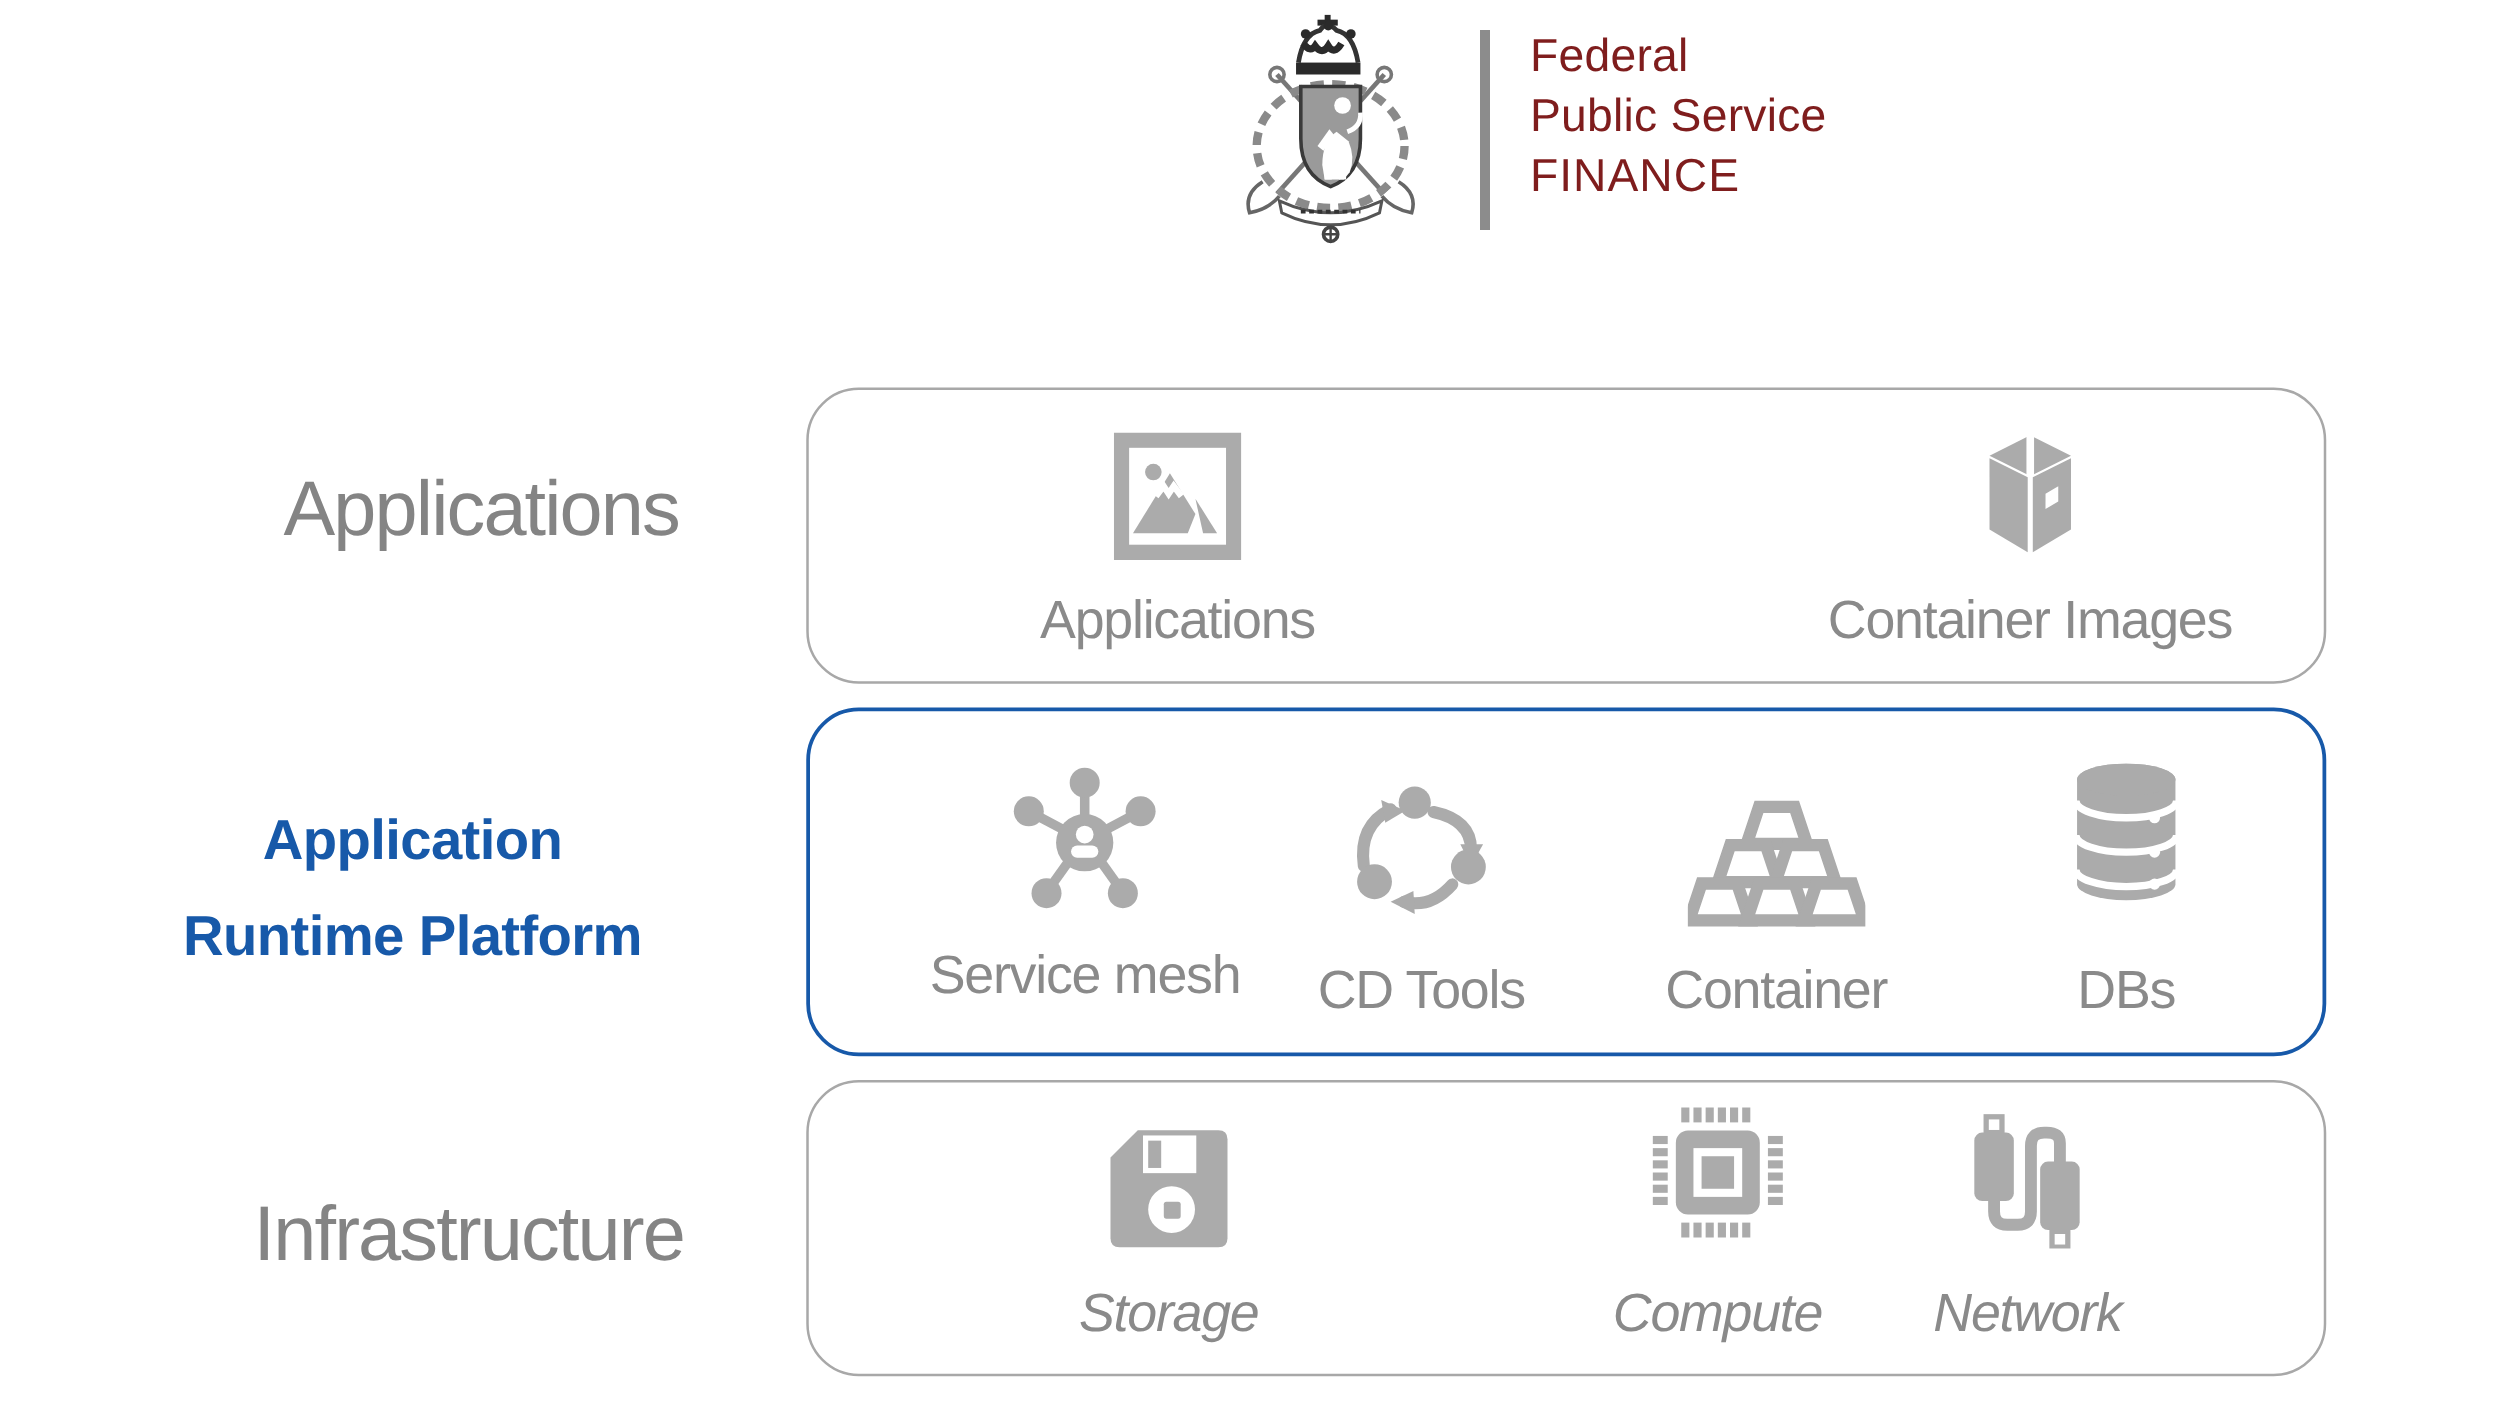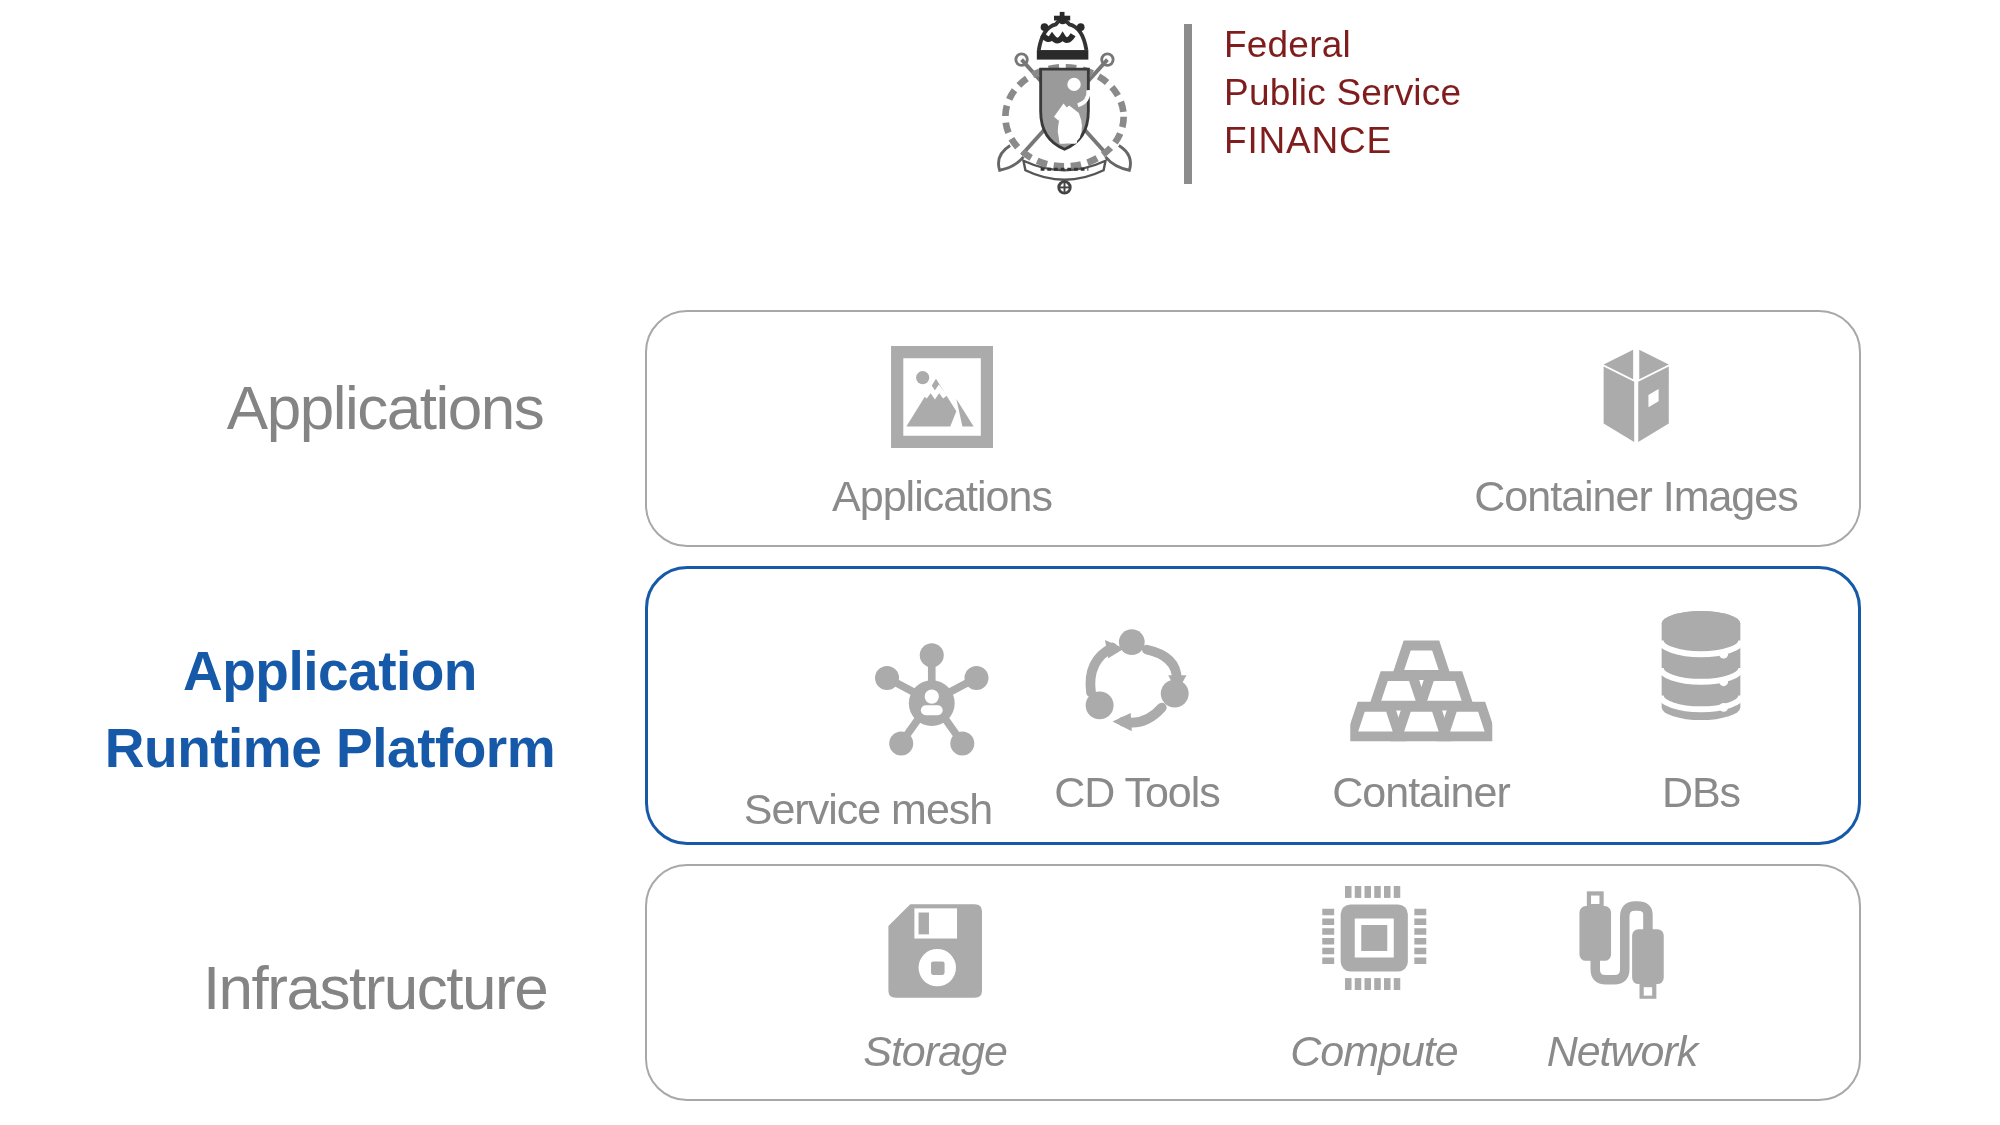--- a/index.html
+++ b/index.html
@@ -9,21 +9,21 @@
   
   .logo-coat{position:absolute;left:982px;top:10px;}
   .logo-divider{position:absolute;left:1184px;top:24px;width:8px;height:160px;background:#8c8c8c;}
   .logo-text{position:absolute;left:1224px;top:21px;font-size:37px;line-height:48px;
              color:#7f1d1d;letter-spacing:0.2px;}
   .logo-text .finance{font-weight:normal;letter-spacing:0.8px;}
 
   
   .layer-label{position:absolute;text-align:center;color:#848484;font-size:62px;
                letter-spacing:-1.5px;white-space:nowrap;}
-  .layer-label.accent{color:#1759a9;font-weight:bold;font-size:55px;line-height:77px;
+  .layer-label.accent{color:#1759a9;font-weight:bold;font-size:45px;line-height:77px;
                       letter-spacing:-0.5px;white-space:normal;}
   .layer-box{position:absolute;left:645px;width:1216px;border:2.5px solid #a8a8a8;
              border-radius:42px;background:#fff;box-sizing:border-box;}
   .layer-box.accent{border:3px solid #1759a9;}
   .box-1{top:310px;height:237px;}
   .box-2{top:566px;height:279px;}
   .box-3{top:864px;height:237px;font-style:italic;}
   .label-1{left:150px;top:372px;width:470px;}
   .label-2{left:55px;top:633px;width:550px;}
   .label-3{left:115px;top:952px;width:520px;}
@@ -94,40 +94,40 @@
       <svg class="icon" height="102" viewBox="0 0 100 100">
         <rect x="6" y="6" width="88" height="88" fill="none" stroke="#ababab" stroke-width="12"></rect>
         <circle cx="31" cy="31" r="6.5" fill="#ababab"></circle>
         <path d="M15 79 L44 32 L64 64 L58 79 Z" fill="#ababab"></path>
         <path d="M33 50 l6 -8 4 6 4 -6 6 8" fill="none" stroke="#ffffff" stroke-width="5"></path>
         <path d="M64 52 L81 79 L70 79 Z" fill="#ababab"></path>
       </svg>
       <span class="caption">Applications</span>
     </div>
 
-    <div class="item" style="left:977px;bottom:24px;margin-left:12px;">
+    <div class="item" style="left:977px;bottom:24px;">
       <svg class="icon" height="112" viewBox="0 0 100 110">
         <polygon points="18,28 50,12 82,28 50,44" fill="#ababab"></polygon>
         <polygon points="47,10 53,10 53,46 47,46" fill="#ffffff"></polygon>
         <polygon points="18,30 48,45 48,104 18,86" fill="#ababab"></polygon>
         <polygon points="52,45 82,30 82,86 52,104" fill="#ababab"></polygon>
         <polygon points="62,58 72,52 72,64 62,70" fill="#ffffff"></polygon>
       </svg>
       <span class="caption">Container Images</span>
     </div>
   </div>
 
   <div class="layer-label accent label-2">
     <div>Application</div>
     <div>Runtime Platform</div>
   </div>
 
   <div class="layer-box accent box-2">
 
-    <div class="item" style="left:220px;bottom:8px;align-items:flex-end;">
+    <div class="item" style="left:220px;bottom:37px;">
       <svg class="icon" height="120" viewBox="0 0 110 110">
         <g stroke="#ababab" stroke-width="7">
           <line x1="55" y1="14" x2="55" y2="52"></line>
           <line x1="16" y1="35" x2="48" y2="52"></line>
           <line x1="94" y1="35" x2="62" y2="52"></line>
           <line x1="28" y1="92" x2="48" y2="64"></line>
           <line x1="82" y1="92" x2="62" y2="64"></line>
         </g>
         <circle cx="55" cy="57" r="21" fill="#ababab"></circle>
         <circle cx="55" cy="51" r="6.5" fill="#ffffff"></circle>

